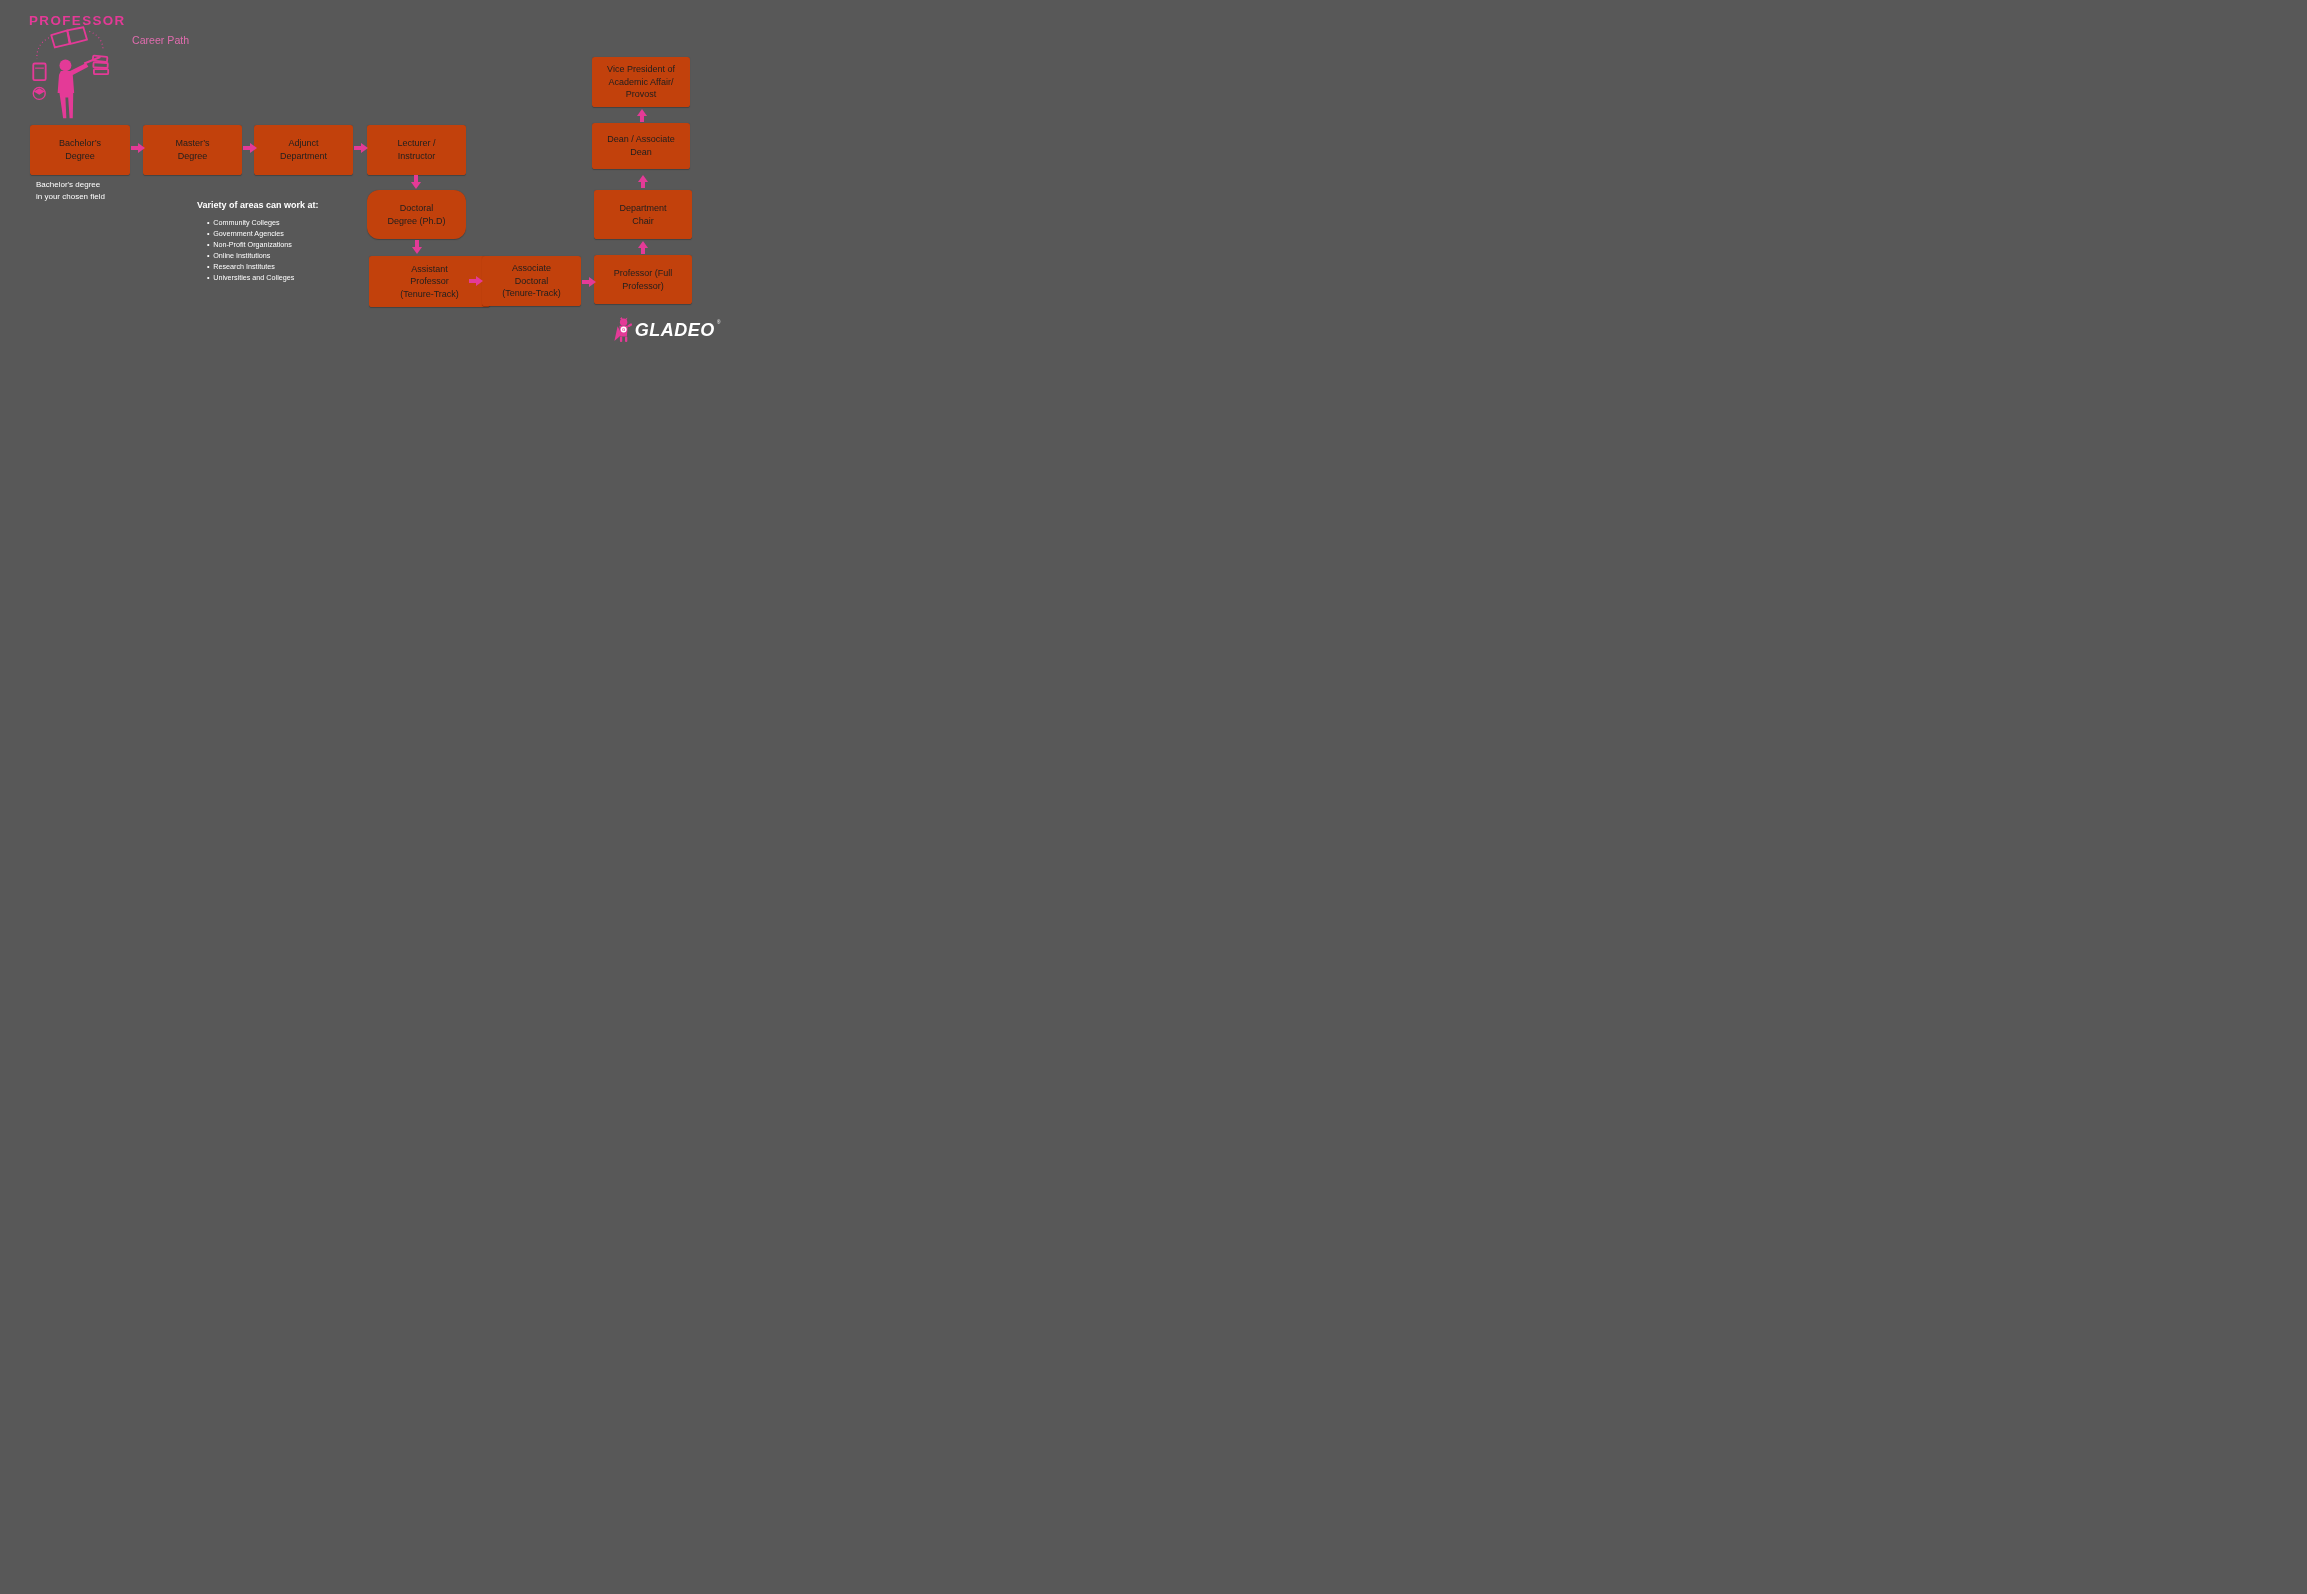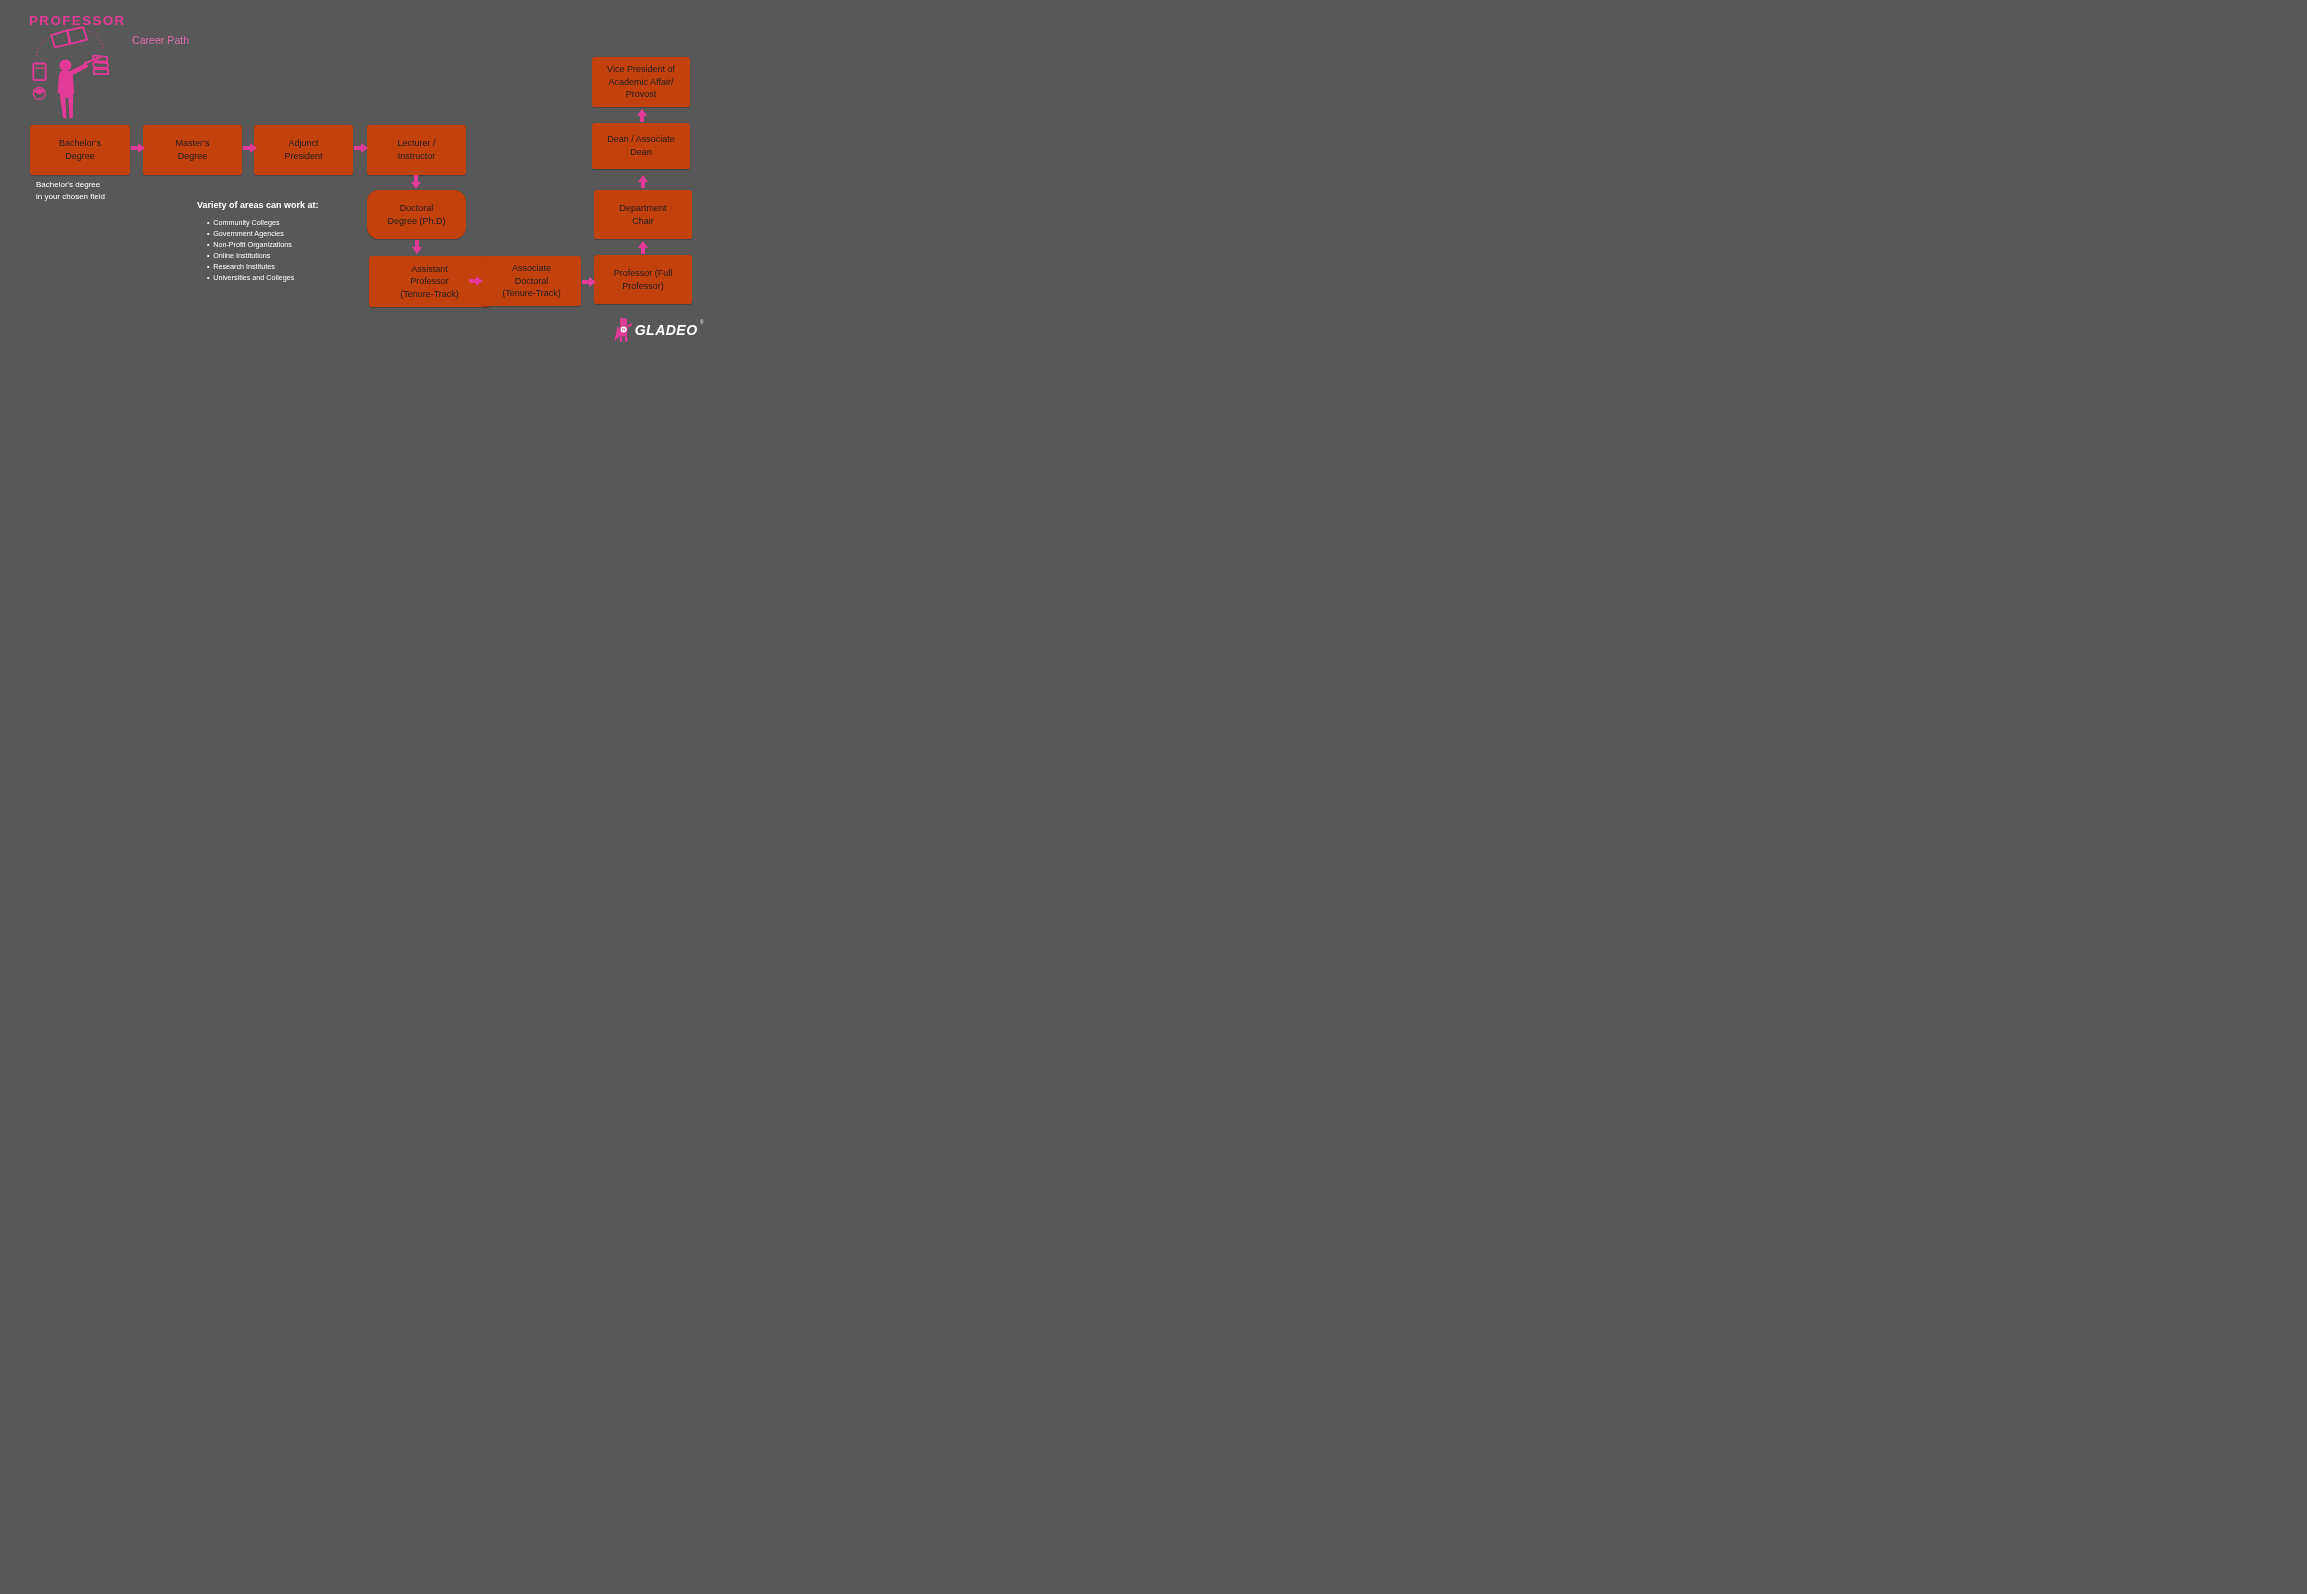--- a/index.html
+++ b/index.html
@@ -142,21 +142,21 @@
   
   .logo {
     position: absolute;
     left: 613px; top: 317px;
     display: flex;
     align-items: center;
     gap: 2.3px;
   }
   .wordmark {
     color: #ffffff;
-    font-size: 14px;
+    font-size: 18px;
     font-weight: 800;
     font-style: italic;
     letter-spacing: 0.5px;
   }
   .registered {
     color: #ffffff;
     font-size: 4.6px;
     align-self: flex-start;
     margin-top: 2.8px;
   }
@@ -194,21 +194,21 @@
   <div class="box" id="b0">
     <span class="label">Bachelor’s
 Degree</span>
   </div>
   <div class="box" id="b1">
     <span class="label">Master’s
 Degree</span>
   </div>
   <div class="box" id="b2">
     <span class="label">Adjunct
-President</span>
+Department</span>
   </div>
   <div class="box" id="b3">
     <span class="label">Lecturer /
 Instructor</span>
   </div>
   <div class="box" id="b4">
     <span class="label">Doctoral
 Degree (Ph.D)</span>
   </div>
   <div class="box" id="b5">

